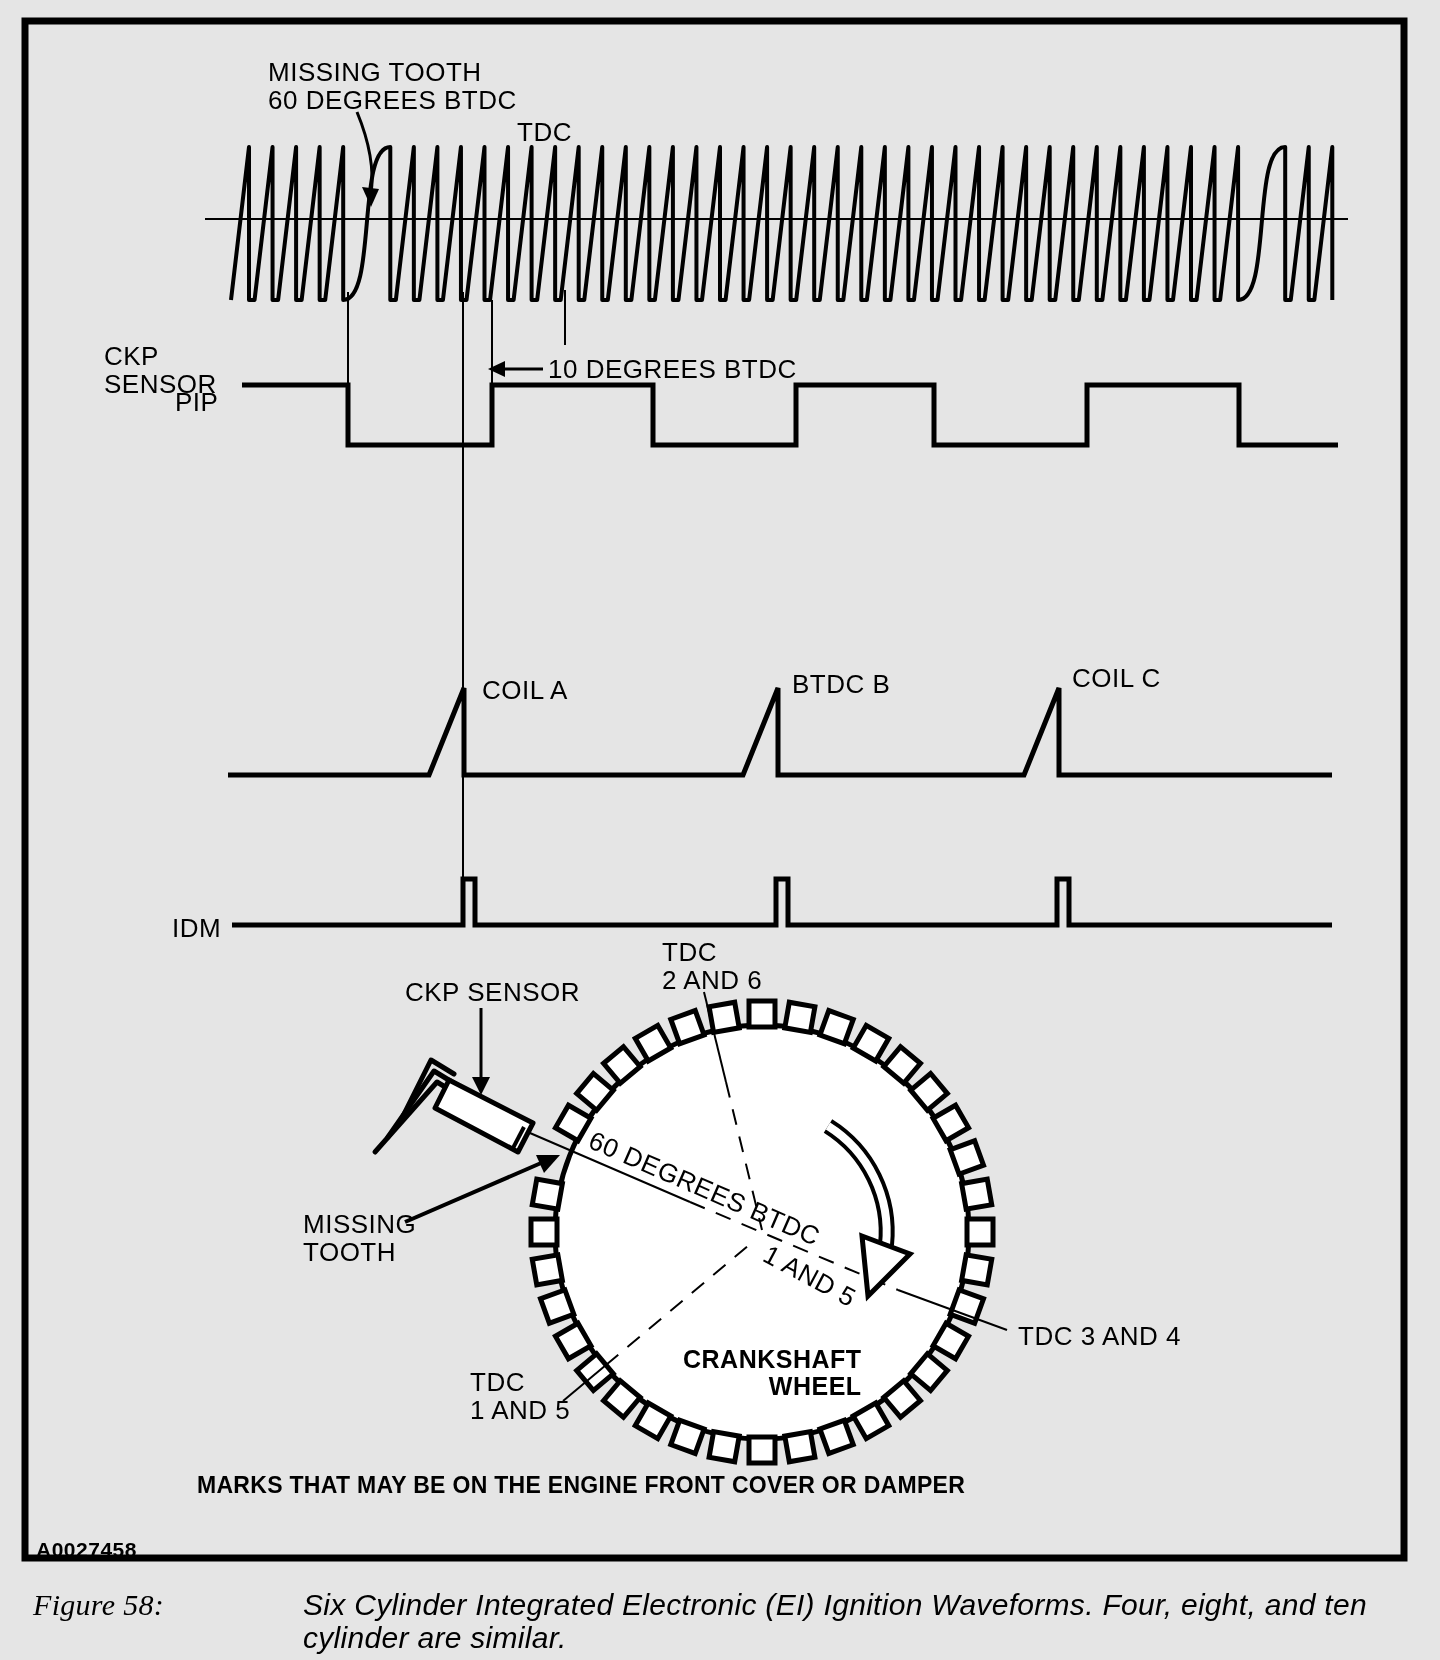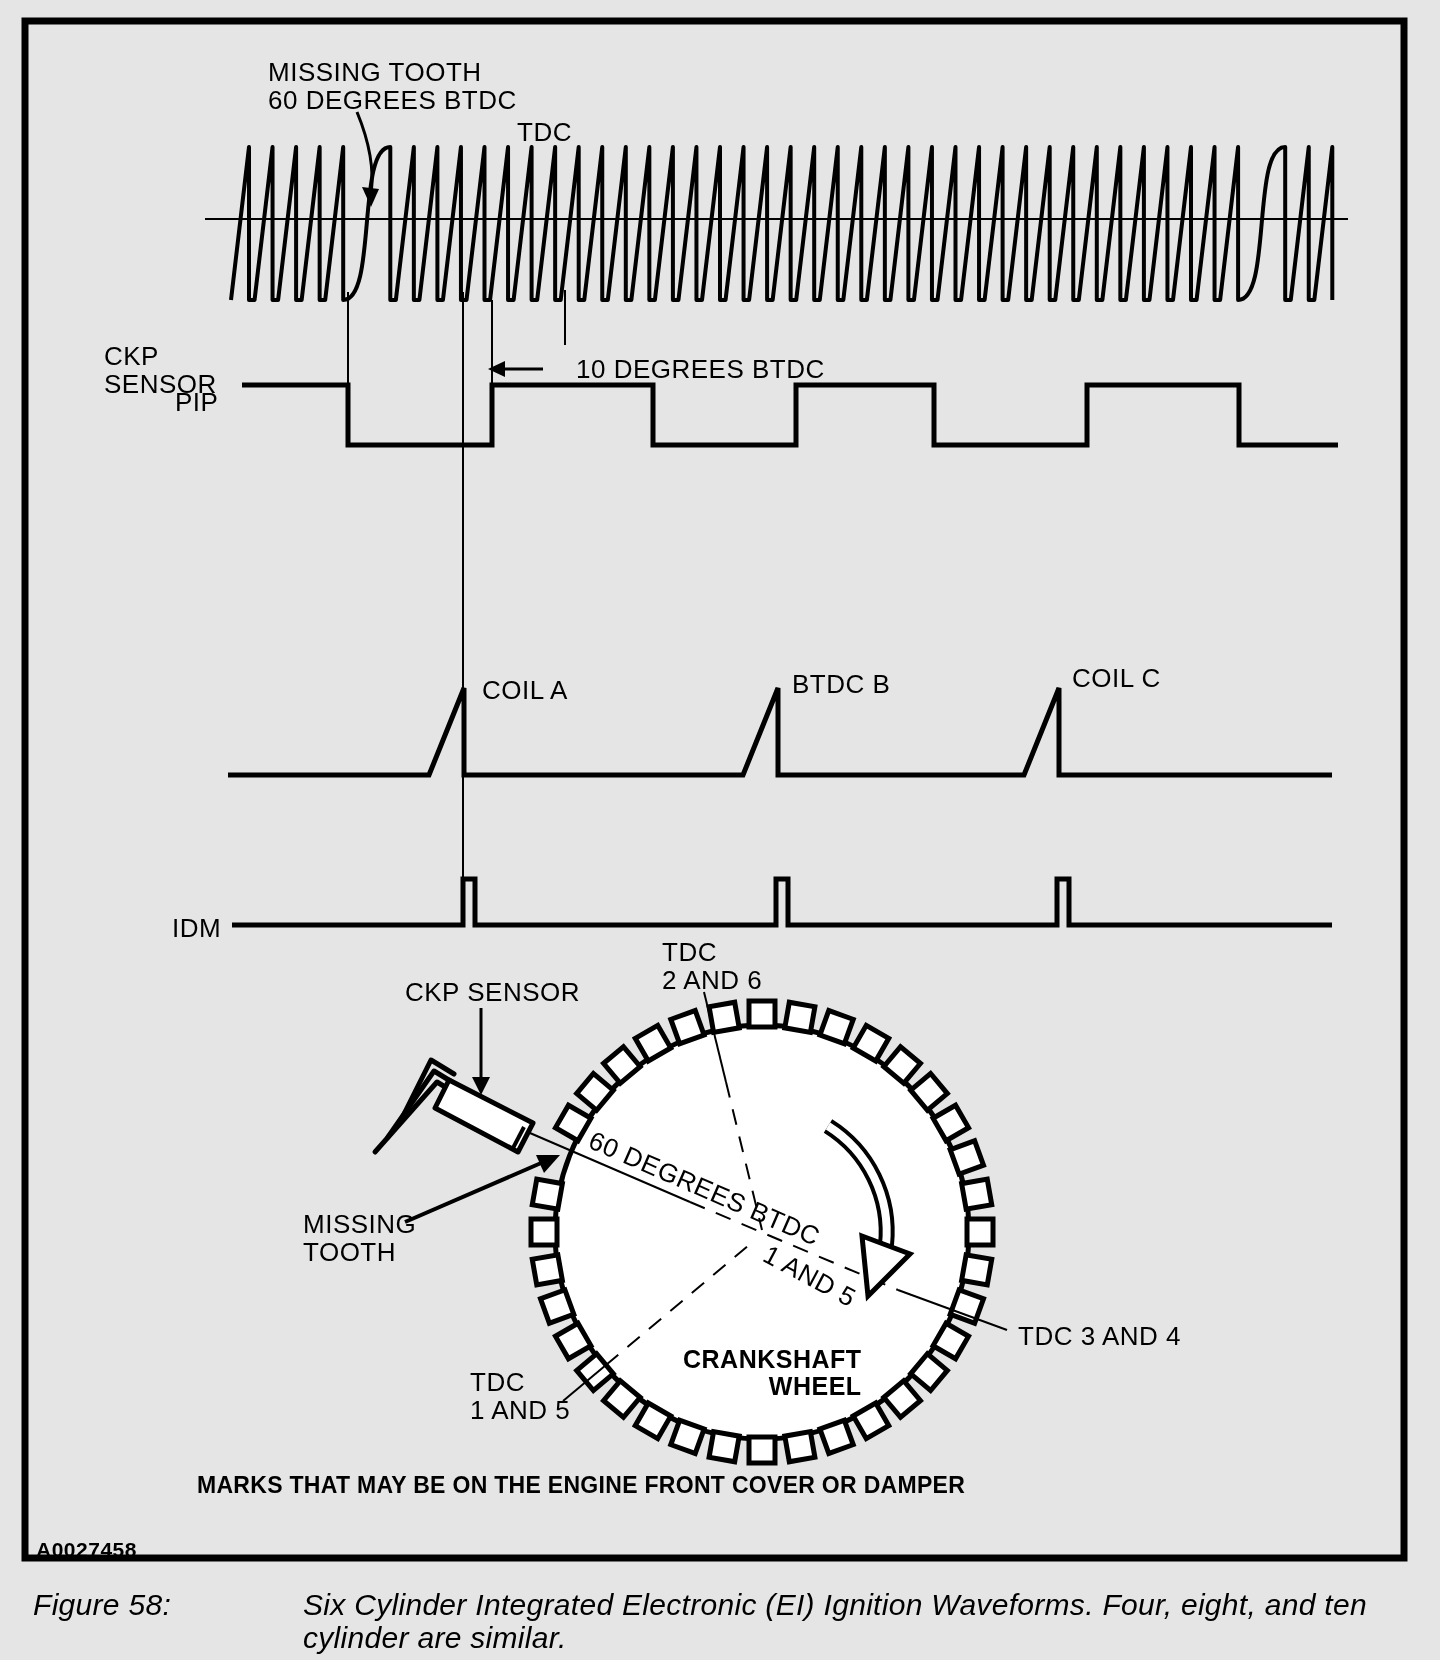--- a/index.html
+++ b/index.html
@@ -6,21 +6,21 @@
   #page{position:relative;width:1440px;height:1660px;background:#e5e5e5;
         font-family:"Liberation Sans", sans-serif;color:#000;overflow:hidden;}
   #art{position:absolute;left:0;top:0;}
   .lbl{position:absolute;font-size:26px;line-height:28px;letter-spacing:.5px;white-space:nowrap;}
   .bold{font-weight:700;text-align:right;}
   .rot{transform-origin:left top;}
   .note{position:absolute;font-size:23px;line-height:23px;font-weight:700;letter-spacing:.3px;white-space:nowrap;}
   .code{position:absolute;font-size:21px;font-weight:700;letter-spacing:.5px;margin-top:22px;}
   .caption{position:absolute;left:33px;top:1588px;width:1370px;
            font-style:italic;font-size:30px;line-height:33px;letter-spacing:.3px;}
-  .cap-prefix{display:inline-block;width:270px;vertical-align:top;}
+  .cap-prefix{display:inline-block;width:270px;vertical-align:top;font-family:Liberation Serif, serif;}
   .cap-body{display:inline-block;vertical-align:top;}
 </style>
 </head>
 <body>
 
 <div id="page">
 
   <svg id="art" width="1440" height="1660" viewBox="0 0 1440 1660">
 
     <rect x="25" y="21" width="1379" height="1537" fill="none" stroke="#000" stroke-width="7"></rect>
@@ -132,21 +132,21 @@
 
   <div class="lbl" style="left:517px;top:118px">TDC</div>
 
   <div class="lbl" style="left:104px;top:342px">
     <div>CKP</div>
     <div>SENSOR</div>
   </div>
 
   <div class="lbl" style="left:175px;top:388px">PIP</div>
 
-  <div class="lbl" style="left:576px;top:355px">10 DEGREES BTDC</div>
+  <div class="lbl" style="left:548px;top:355px">10 DEGREES BTDC</div>
 
   <div class="lbl" style="left:482px;top:676px">COIL A</div>
   <div class="lbl" style="left:792px;top:670px">BTDC B</div>
   <div class="lbl" style="left:1072px;top:664px">COIL C</div>
 
   <div class="lbl" style="left:172px;top:914px">IDM</div>
 
   <div class="lbl" style="left:405px;top:978px">CKP SENSOR</div>
 
   <div class="lbl" style="left:662px;top:938px">

